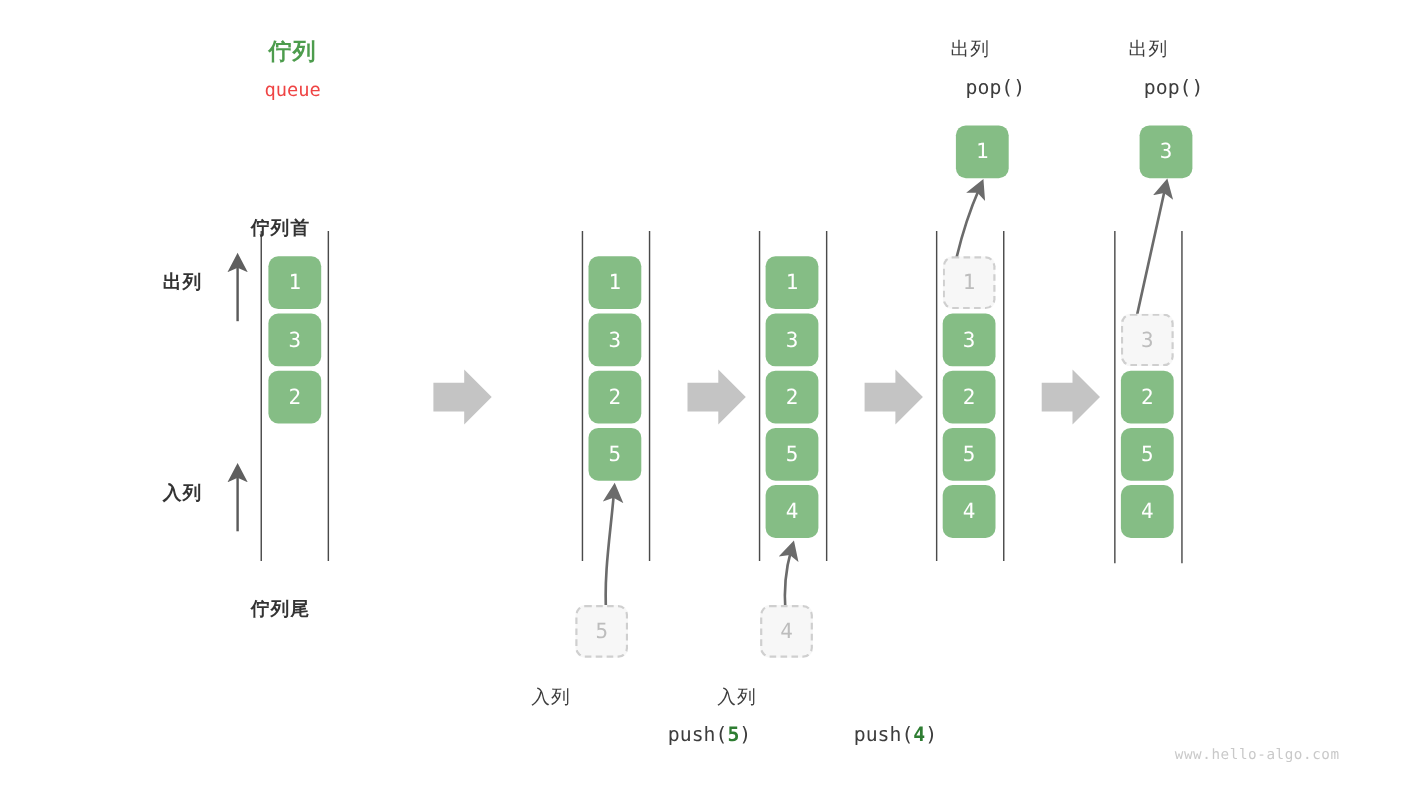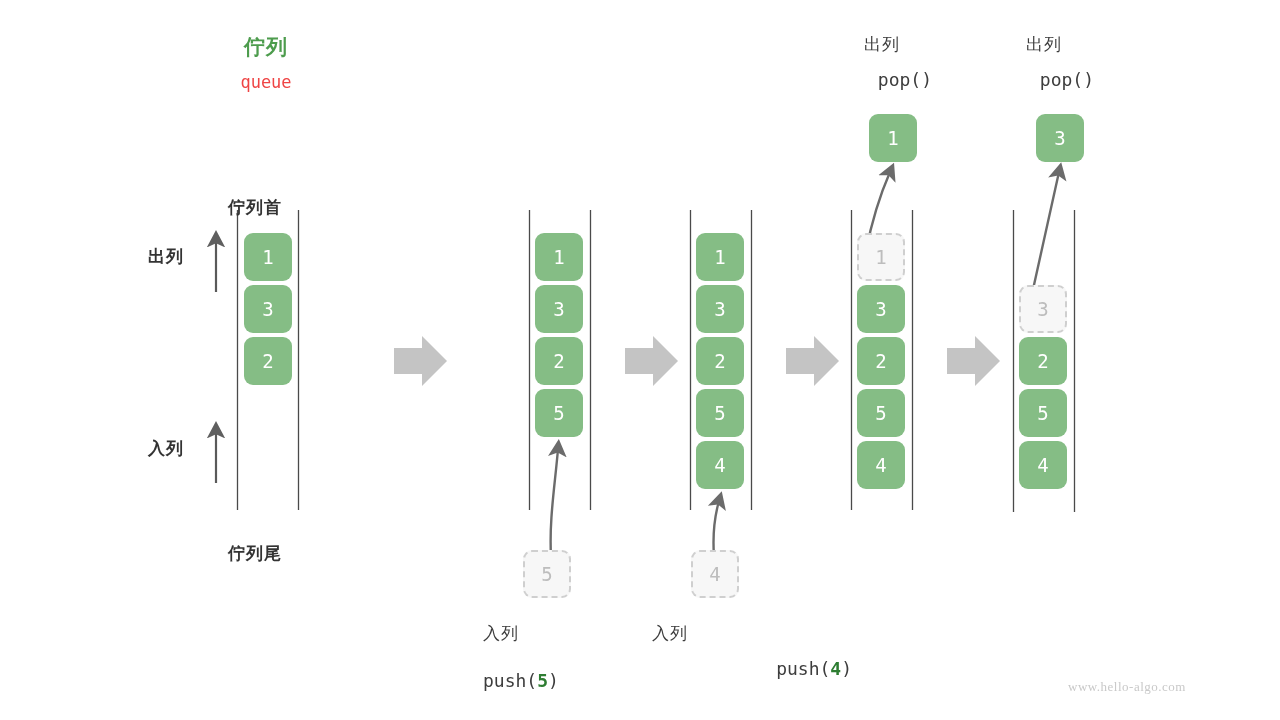--- a/index.html
+++ b/index.html
@@ -125,21 +125,21 @@
 
     <div>
       <div class="cell" style="left:535px;top:233px;">1</div>
       <div class="cell" style="left:535px;top:285px;">3</div>
       <div class="cell" style="left:535px;top:337px;">2</div>
       <div class="cell" style="left:535px;top:389px;">5</div>
 
       <div class="cell ghost" style="left:523px;top:550px;">5</div>
 
       <div class="txt op-cn" style="left:483px;top:622px;width:160px;text-align:left;">入列</div>
-      <div class="txt op-code" style="left:483px;top:658px;width:200px;text-align:left;margin-top:12px;"><span>push(</span><span class="num">5</span><span>)</span></div>
+      <div class="txt op-code" style="left:483px;top:658px;width:200px;text-align:right;"><span>push(</span><span class="num">5</span><span>)</span></div>
     </div>
 
     <div>
       <div class="cell" style="left:696px;top:233px;">1</div>
       <div class="cell" style="left:696px;top:285px;">3</div>
       <div class="cell" style="left:696px;top:337px;">2</div>
       <div class="cell" style="left:696px;top:389px;">5</div>
       <div class="cell" style="left:696px;top:441px;">4</div>
 
       <div class="cell ghost" style="left:691px;top:550px;">4</div>
@@ -166,16 +166,16 @@
       <div class="txt op-code" style="left:994px;top:69px;width:100px;">pop()</div>
 
       <div class="cell" style="left:1036px;top:114px;">3</div>
 
       <div class="cell ghost" style="left:1019px;top:285px;">3</div>
       <div class="cell" style="left:1019px;top:337px;">2</div>
       <div class="cell" style="left:1019px;top:389px;">5</div>
       <div class="cell" style="left:1019px;top:441px;">4</div>
     </div>
 
-    <div class="txt watermark" style="left:1068px;top:679px;font-family:Liberation Serif, serif;">www.hello-algo.com</div>
+    <div class="txt watermark" style="left:1068px;top:679px;">www.hello-algo.com</div>
 
   </div>
 </div>
 
 </body></html>

